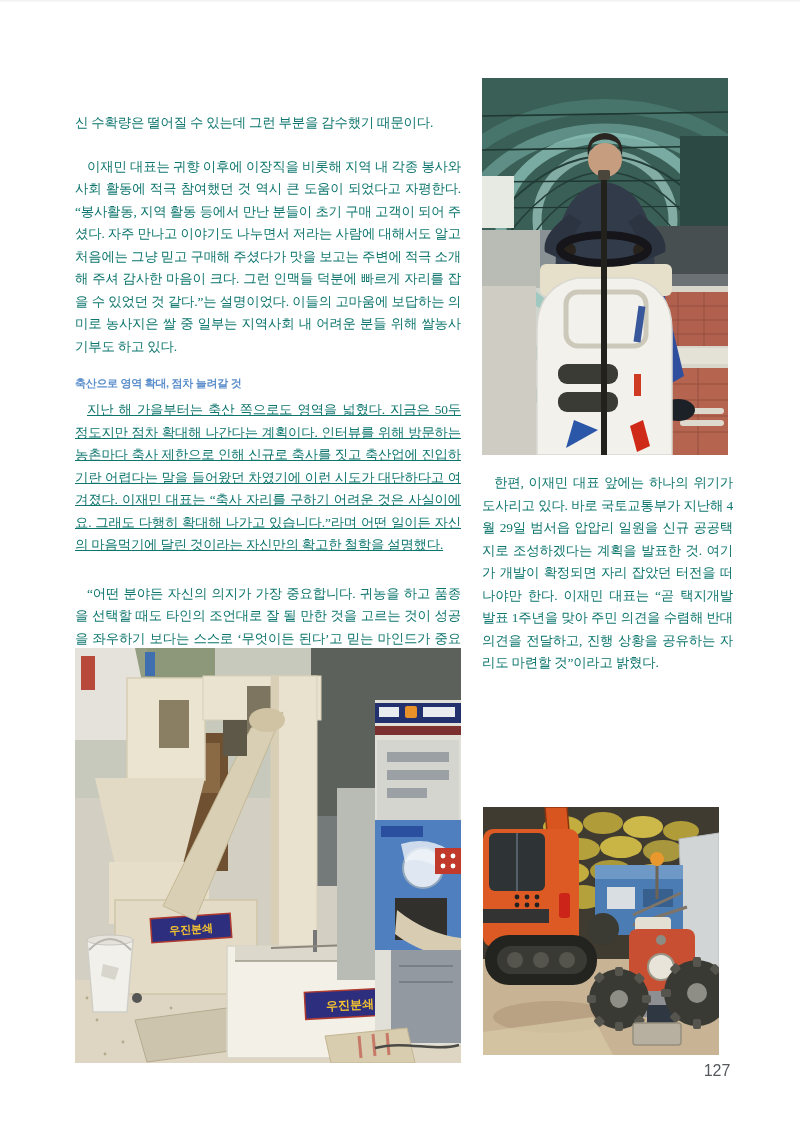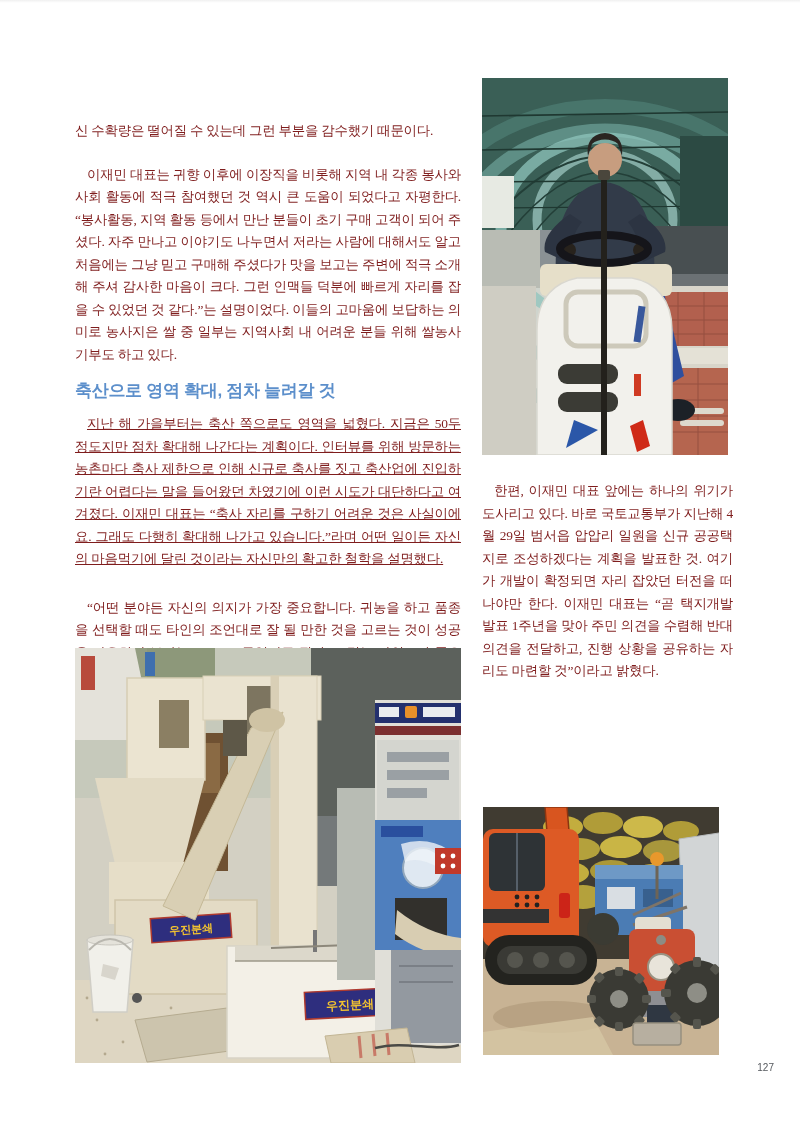--- a/index.html
+++ b/index.html
@@ -14,41 +14,41 @@
   }
   .col-left {
     position:absolute; left:75px; top:108px; width:386px; height:540px;
     overflow:hidden;
   }
   .col-right {
     position:absolute; left:482px; top:468px; width:251px; height:332px;
     overflow:hidden;
   }
   .body-p {
-    margin:12px 0 21px 0; font-size:13.4px; line-height:22.5px; color:#7f1d1d;
+    margin:4px 0 21px 0; font-size:13.4px; line-height:22.5px; color:#0f766e;
     text-align:justify; word-break:break-all; letter-spacing:-0.2px;
   }
   .body-p.indent { text-indent:12px; }
   .body-p.tight { margin-bottom:15px; }
   .body-p.last { margin-bottom:0; }
   .col-right .body-p { margin-bottom:24px; }
   .col-right .body-p.last { margin-bottom:0; }
   .section-heading {
     margin:0 0 6px 0; font-family:"Liberation Sans", sans-serif;
-    font-size:17px; font-weight:bold; color:#5c8fcb; line-height:20px;
+    font-size:11px; font-weight:bold; color:#5c8fcb; line-height:20px;
     letter-spacing:-0.3px;
   }
   .photo { position:absolute; margin:0; padding:0; }
   .photo svg { display:block; width:100%; height:100%; }
   .photo-top-right  { left:482px; top:78px;  width:246px; height:377px; }
   .photo-bottom-left{ left:75px;  top:648px; width:386px; height:415px; }
   .photo-bottom-right{ left:483px; top:807px; width:236px; height:248px; }
   .page-number {
-    position:absolute; left:700px; top:1062px; width:34px; text-align:right;
-    font-family:"Liberation Sans", sans-serif; font-size:10px; color:#55595e;margin-left:40px;
+    position:absolute; left:700px; top:1062px; width:34px; text-align:center;
+    font-family:"Liberation Sans", sans-serif; font-size:16px; color:#55595e;
   }
 </style>
 </head>
 <body>
 
 <div class="page">
 
   <div class="col-left">
     <p class="body-p">신 수확량은 떨어질 수 있는데 그런 부분을 감수했기 때문이다.</p>
     <p class="body-p indent tight">이재민 대표는 귀향 이후에 이장직을 비롯해 지역 내 각종 봉사와 사회 활동에 적극 참여했던 것 역시 큰 도움이 되었다고 자평한다. “봉사활동, 지역 활동 등에서 만난 분들이 초기 구매 고객이 되어 주셨다. 자주 만나고 이야기도 나누면서 저라는 사람에 대해서도 알고 처음에는 그냥 믿고 구매해 주셨다가 맛을 보고는 주변에 적극 소개해 주셔 감사한 마음이 크다. 그런 인맥들 덕분에 빠르게 자리를 잡을 수 있었던 것 같다.”는 설명이었다. 이들의 고마움에 보답하는 의미로 농사지은 쌀 중 일부는 지역사회 내 어려운 분들 위해 쌀농사 기부도 하고 있다.</p>

